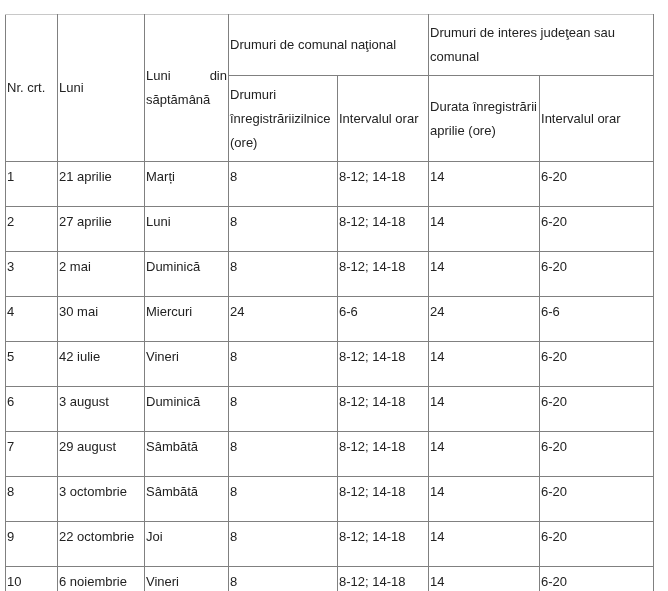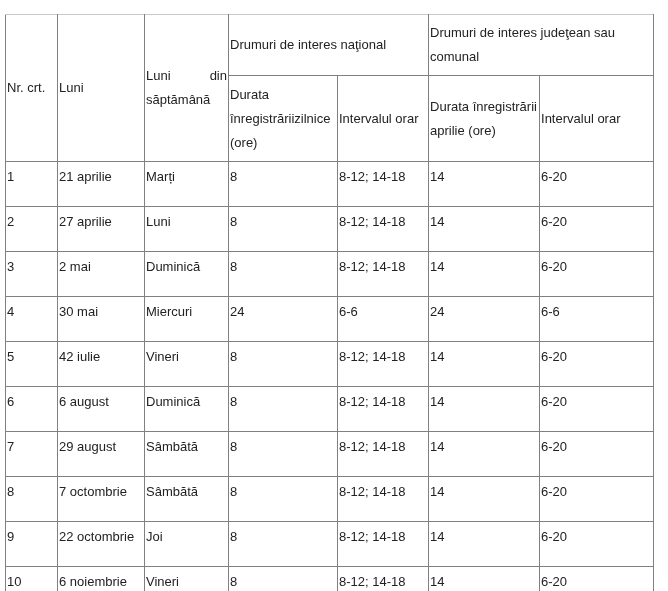--- a/index.html
+++ b/index.html
@@ -26,25 +26,25 @@
     <col style="width:109px">
       <col style="width:91px">
       <col style="width:111px">
       <col style="width:114px">
   </colgroup>
   <tbody>
       <tr class="top-head h1">
     <td rowspan="2">Nr. crt.</td>
     <td rowspan="2">Luni</td>
     <td rowspan="2" class="day-head">Luni din săptămână</td>
-    <td colspan="2">Drumuri de interes naţional</td>
+    <td colspan="2">Drumuri de comunal naţional</td>
     <td colspan="2">Drumuri de interes judeţean sau comunal</td>
   </tr>
   <tr class="h2">
-    <td>Durata înregistrăriizilnice (ore)</td>
+    <td>Drumuri înregistrăriizilnice (ore)</td>
     <td>Intervalul orar</td>
     <td>Durata înregistrării aprilie (ore)</td>
     <td>Intervalul orar</td>
   </tr>
   </tbody>
     <tbody id="rows">
       <tr class="data">
         <td>1</td>
         <td>21 aprilie</td>
         <td>Marți</td>
@@ -84,39 +84,39 @@
         <td>5</td>
         <td>42 iulie</td>
         <td>Vineri</td>
         <td>8</td>
         <td>8-12; 14-18</td>
         <td>14</td>
         <td>6-20</td>
       </tr>
       <tr class="data">
         <td>6</td>
-        <td>6 august</td>
+        <td>3 august</td>
         <td>Duminică</td>
         <td>8</td>
         <td>8-12; 14-18</td>
         <td>14</td>
         <td>6-20</td>
       </tr>
       <tr class="data">
         <td>7</td>
         <td>29 august</td>
         <td>Sâmbătă</td>
         <td>8</td>
         <td>8-12; 14-18</td>
         <td>14</td>
         <td>6-20</td>
       </tr>
       <tr class="data">
         <td>8</td>
-        <td>7 octombrie</td>
+        <td>3 octombrie</td>
         <td>Sâmbătă</td>
         <td>8</td>
         <td>8-12; 14-18</td>
         <td>14</td>
         <td>6-20</td>
       </tr>
       <tr class="data">
         <td>9</td>
         <td>22 octombrie</td>
         <td>Joi</td>

